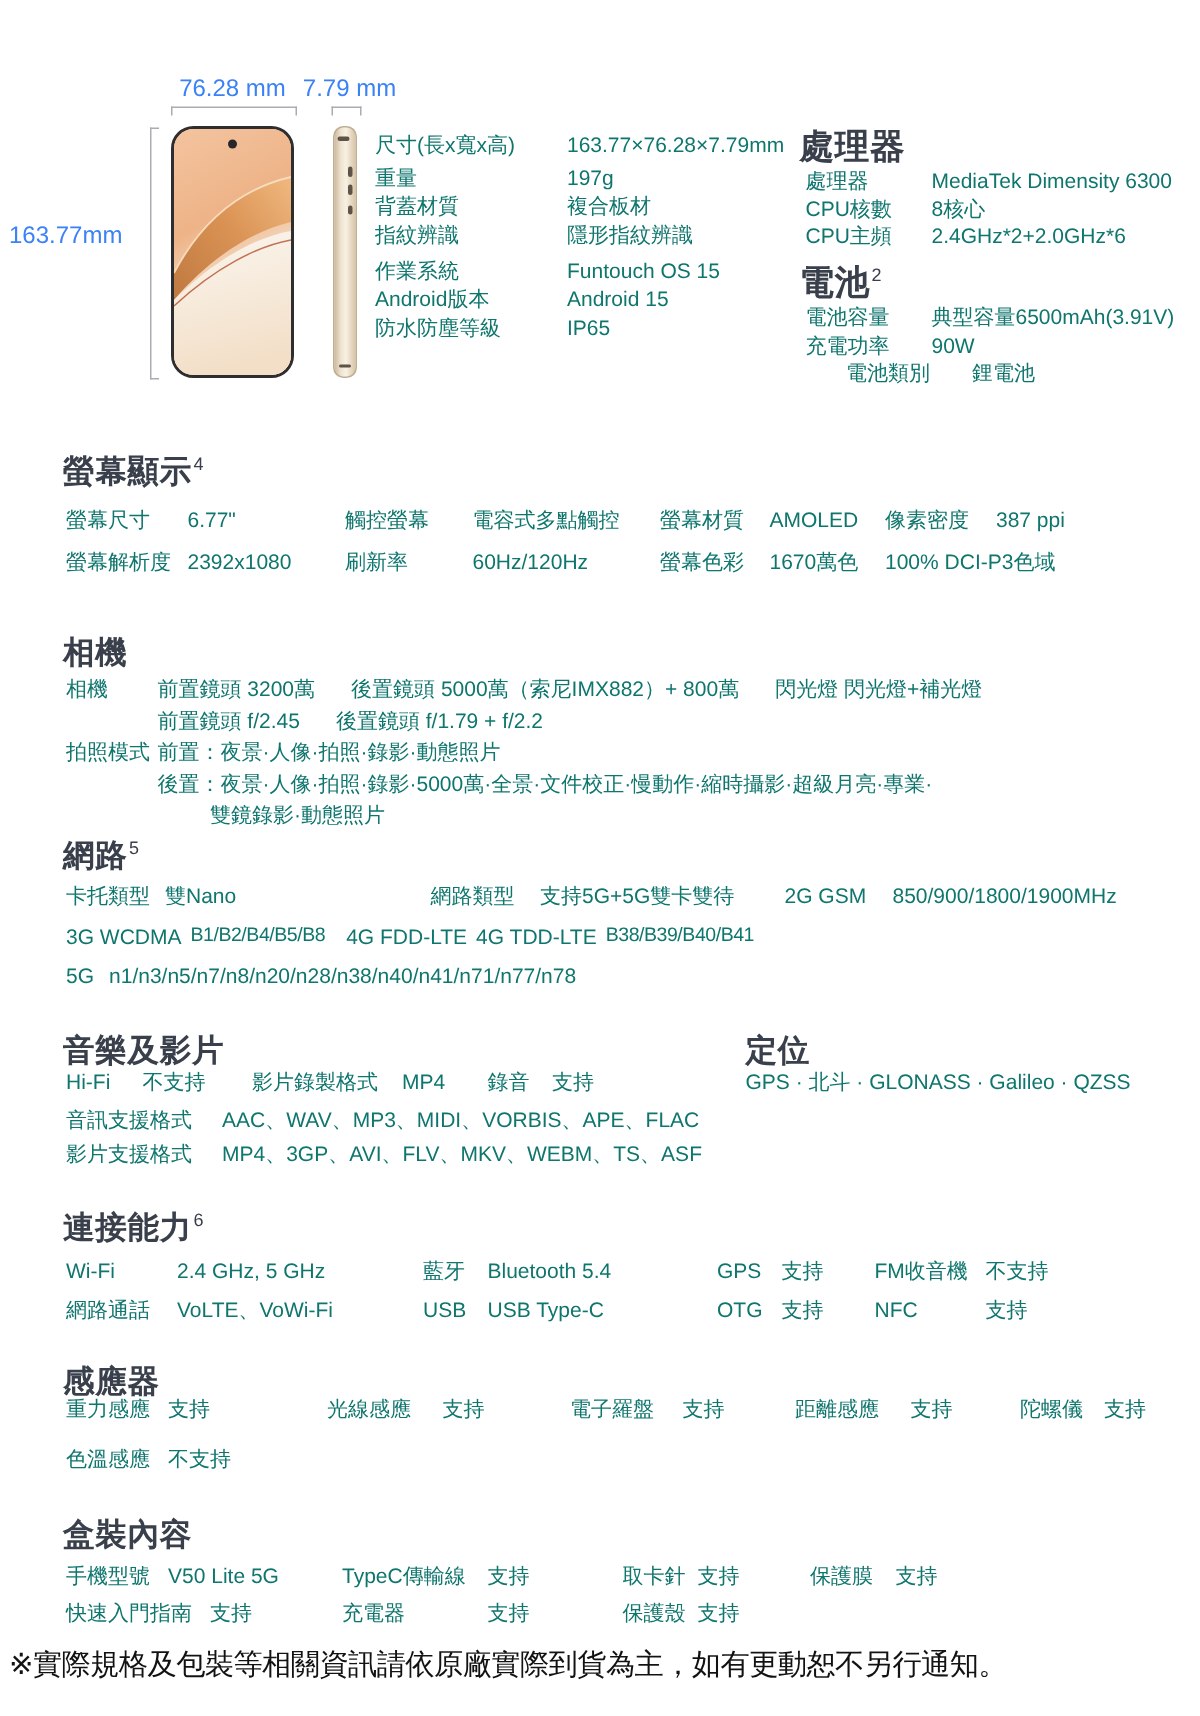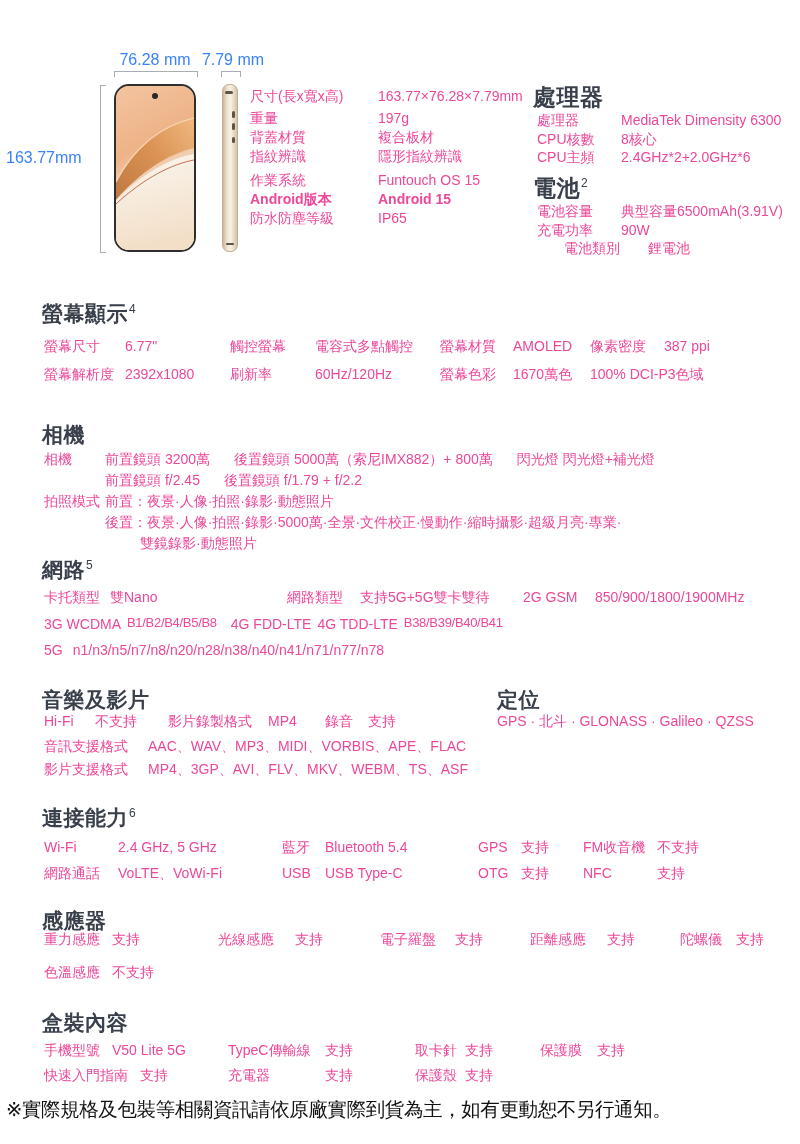--- a/index.html
+++ b/index.html
@@ -1,21 +1,21 @@
 <!DOCTYPE html>
 <html><head>
 <meta charset="utf-8">
 <style>
   html,body{margin:0;padding:0;background:#ffffff;}
   body{width:800px;height:1144px;position:relative;overflow:hidden;
        font-family:"Liberation Sans","DejaVu Sans",sans-serif;color:#4b525a;}
   .abs{position:absolute;}
   .sec-h{font-size:21px;font-weight:600;color:#39404b;letter-spacing:.5px;white-space:nowrap;}
   .sec-h sup{font-size:12px;font-weight:400;margin-left:1px;}
-  .row{position:absolute;display:flex;font-size:14px;line-height:1.3;white-space:nowrap;color:#ec4899;}
+  .row{position:absolute;display:flex;font-size:14px;line-height:1.3;white-space:nowrap;color:#0f766e;}
   .lbl,.val{display:inline-block;}
   .dim-label{font-size:16px;color:#3b82f6;white-space:nowrap;}
   
   .hline{position:absolute;height:5px;border-top:1px solid #a9adb3;border-left:1px solid #a9adb3;border-right:1px solid #a9adb3;}
   .vline{position:absolute;width:5px;border-left:1px solid #a9adb3;border-top:1px solid #a9adb3;border-bottom:1px solid #a9adb3;}
   
   .phone-front{position:absolute;left:114px;top:84px;width:82px;height:168px;border:2px solid #2e2e30;
                border-radius:15px;overflow:hidden;background:#f2c09a;box-sizing:border-box;}
   .phone-side{position:absolute;left:222px;top:84px;width:16px;height:168px;border-radius:7px;
               background:linear-gradient(90deg,#cdb89d 0%,#efe3d0 30%,#f8f1e4 55%,#d8c3a6 100%);
@@ -100,21 +100,21 @@
   <span class="val">複合板材</span>
 </div>
 <div class="row" style="left:250px;top:147px;">
   <span class="lbl ov-lbl">指紋辨識</span>
   <span class="val">隱形指紋辨識</span>
 </div>
 <div class="row" style="left:250px;top:171px;">
   <span class="lbl ov-lbl">作業系統</span>
   <span class="val">Funtouch OS 15</span>
 </div>
-<div class="row" style="left:250px;top:190px;font-weight:bold;">
+<div class="row" style="left:250px;top:190px;">
   <span class="lbl ov-lbl">Android版本</span>
   <span class="val">Android 15</span>
 </div>
 <div class="row" style="left:250px;top:209px;">
   <span class="lbl ov-lbl">防水防塵等級</span>
   <span class="val">IP65</span>
 </div>
 
 <div class="abs sec-h" style="left:533px;top:82px;font-size:23px;">
   <span>處理器</span>

